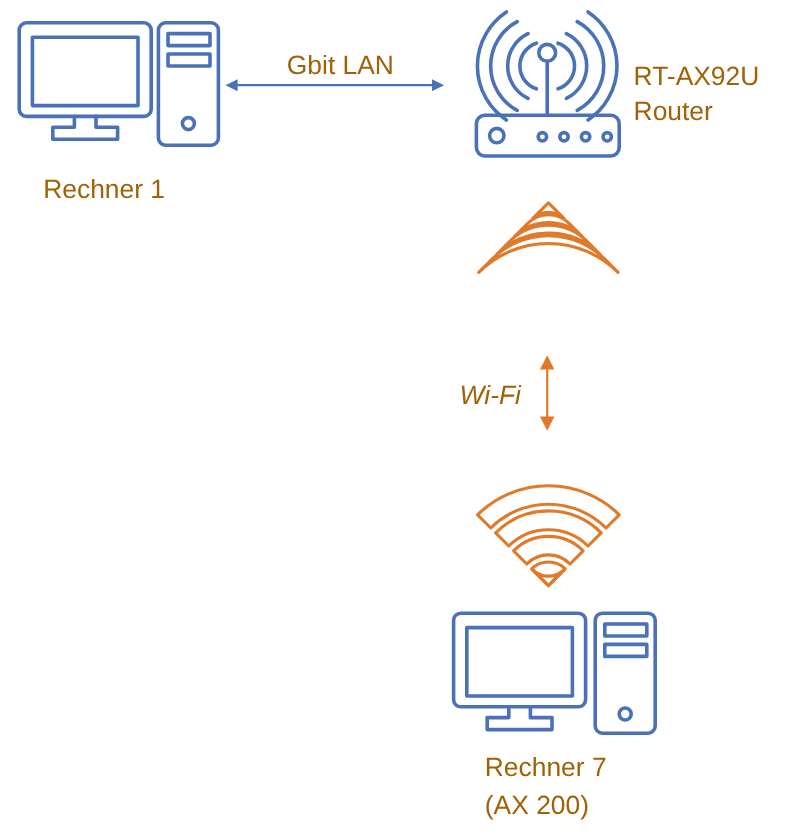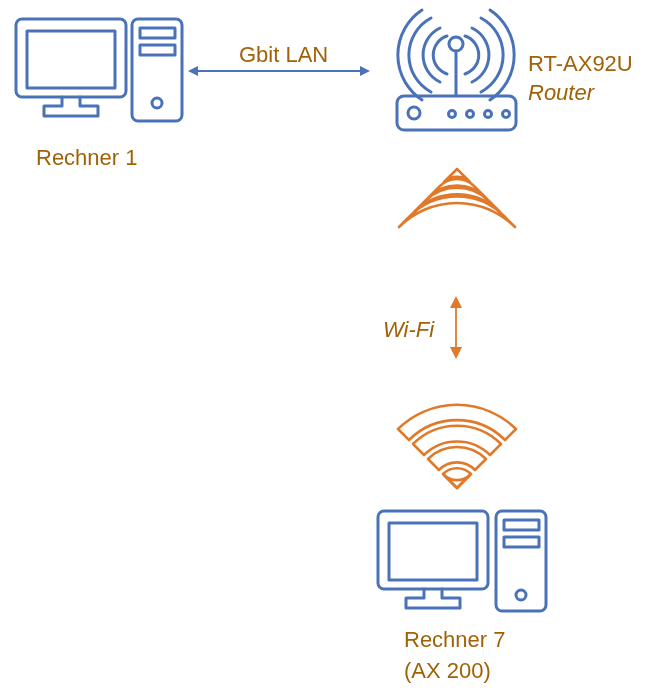--- a/index.html
+++ b/index.html
@@ -90,16 +90,16 @@
       <rect class="blue-stroke" x="504" y="520" width="35" height="10"></rect>
       <rect class="blue-stroke" x="504" y="537" width="35" height="10"></rect>
       <circle class="blue-stroke" cx="521" cy="595" r="5"></circle>
     </g>
   </g>
 </svg>
 
 <div class="lbl" style="left:36px; top:145px;text-align:right;">Rechner 1</div>
 <div class="lbl" style="left:239px; top:42px;">Gbit LAN</div>
 <div class="lbl" style="left:528px; top:32px;margin-top:19px;">RT-AX92U</div>
-<div class="lbl" style="left:528px; top:80px;font-style:italic;">Router</div>
+<div class="lbl" style="left:528px; top:80px;">Router</div>
 <div class="lbl" style="left:383px; top:317px;font-style:italic;">Wi-Fi</div>
 <div class="lbl" style="left:404px; top:627px;">Rechner 7</div>
 <div class="lbl" style="left:404px; top:658px;text-align:center;">(AX 200)</div>
 
 </body></html>

